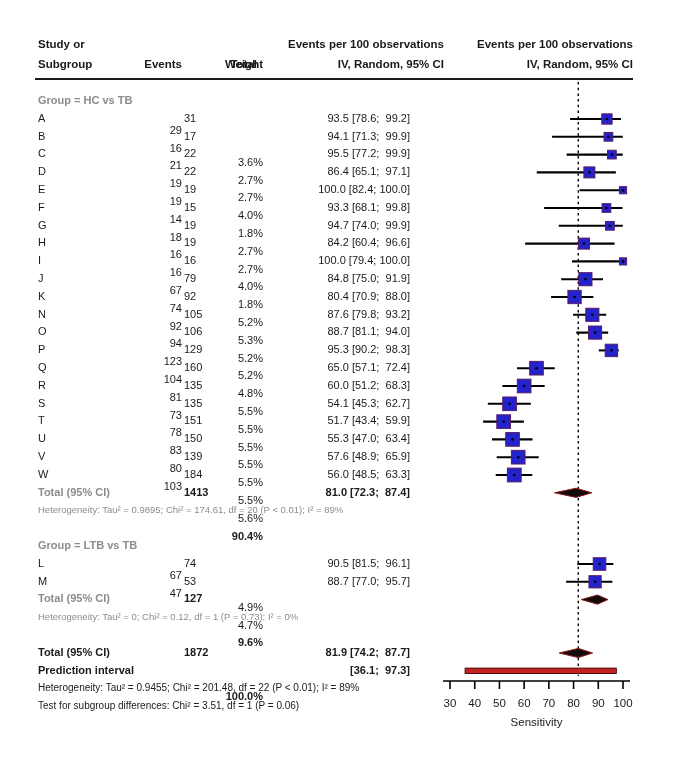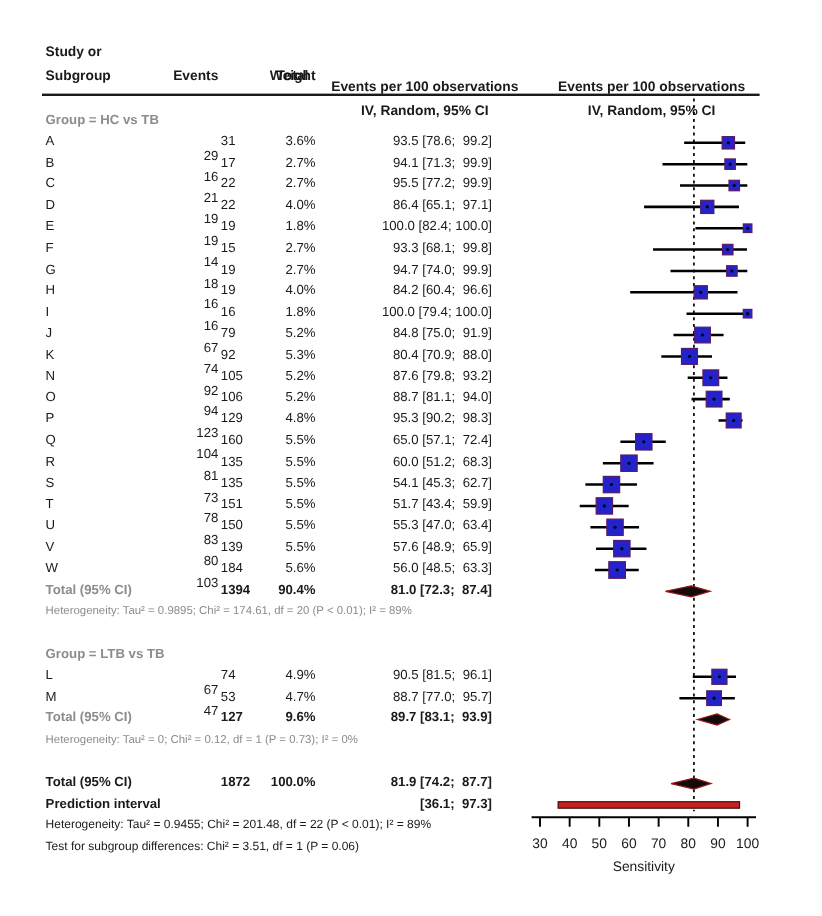--- a/index.html
+++ b/index.html
@@ -1,28 +1,28 @@
 <!DOCTYPE html>
 <html><head>
 <meta charset="utf-8">
 <style>
   html,body{margin:0;padding:0;background:#ffffff;}
   .canvas{position:relative;width:673px;height:763px;background:#ffffff;overflow:hidden;
           font-family:"Liberation Sans",sans-serif;color:#1a1a1a;}
   .hdr{position:absolute;font-size:11.5px;font-weight:bold;line-height:14px;white-space:nowrap;}
   .ra{text-align:right;}
-  .ctr{text-align:center;margin-top:29px;}
+  .ctr{text-align:right;}
   .sep{position:absolute;left:35px;top:78px;width:598px;height:2px;background:#1a1a1a;}
   #rows{position:absolute;left:0;top:92px;width:685px;}
   .row{position:relative;height:17.8px;}
   .cell{position:absolute;font-size:11px;line-height:17.8px;white-space:pre;}
   .c-label{left:38px;}
   .c-events{left:118px;width:64px;text-align:right;margin-top:12px;}
   .c-total{left:184px;width:34px;text-align:left;}
-  .c-weight{left:220px;width:43px;text-align:right;}
+  .c-weight{left:220px;width:43px;text-align:right;margin-top:44px;}
   .c-ci{left:266px;width:144px;text-align:right;}
   .gray{color:#8c8c8c;}
   .b{font-weight:bold;}
   .small{font-size:9.5px;}
   .note{font-size:10px;}
   #plot{position:absolute;left:0;top:0;pointer-events:none;}
 </style>
 </head>
 <body>
 
@@ -183,21 +183,21 @@
       </div>
       <div class="row">
         <span class="cell c-label">W</span>
         <span class="cell c-events">103</span>
         <span class="cell c-total">184</span>
         <span class="cell c-weight">5.6%</span>
         <span class="cell c-ci">56.0 [48.5;  63.3]</span>
       </div>
       <div class="row">
         <span class="cell c-label gray b">Total (95% CI)</span>
-        <span class="cell c-total b">1394</span>
+        <span class="cell c-total b">1413</span>
         <span class="cell c-weight b">90.4%</span>
         <span class="cell c-ci b">81.0 [72.3;  87.4]</span>
       </div>
       <div class="row">
         <span class="cell c-label gray small">Heterogeneity: Tau² = 0.9895; Chi² = 174.61, df = 20 (P &lt; 0.01); I² = 89%</span>
       </div>
       <div class="row"></div>
       <div class="row">
         <span class="cell c-label gray b">Group = LTB vs TB</span>
       </div>
@@ -212,21 +212,20 @@
         <span class="cell c-label">M</span>
         <span class="cell c-events">47</span>
         <span class="cell c-total">53</span>
         <span class="cell c-weight">4.7%</span>
         <span class="cell c-ci">88.7 [77.0;  95.7]</span>
       </div>
       <div class="row">
         <span class="cell c-label gray b">Total (95% CI)</span>
         <span class="cell c-total b">127</span>
         <span class="cell c-weight b">9.6%</span>
-        <span class="cell c-ci b">89.7 [83.1;  93.9]</span>
       </div>
       <div class="row">
         <span class="cell c-label gray small">Heterogeneity: Tau² = 0; Chi² = 0.12, df = 1 (P = 0.73); I² = 0%</span>
       </div>
       <div class="row"></div>
       <div class="row">
         <span class="cell c-label b">Total (95% CI)</span>
         <span class="cell c-total b">1872</span>
         <span class="cell c-weight b">100.0%</span>
         <span class="cell c-ci b">81.9 [74.2;  87.7]</span>

